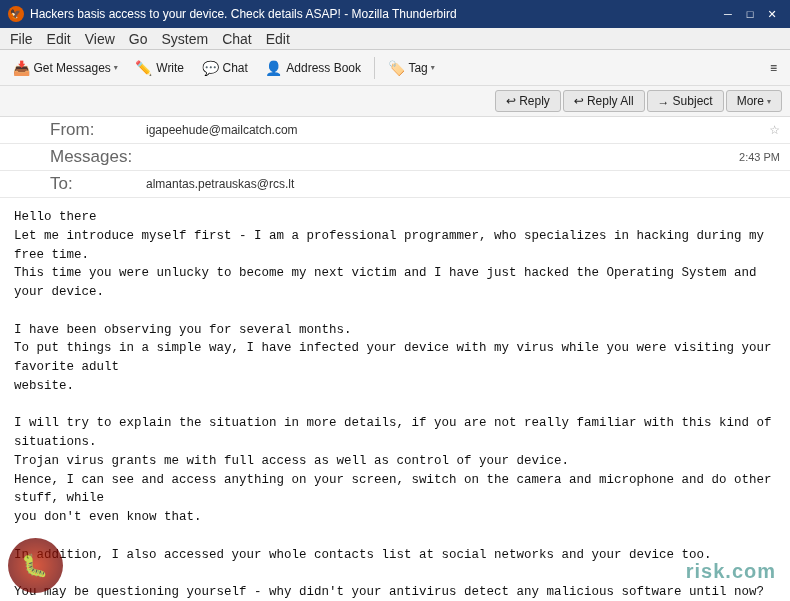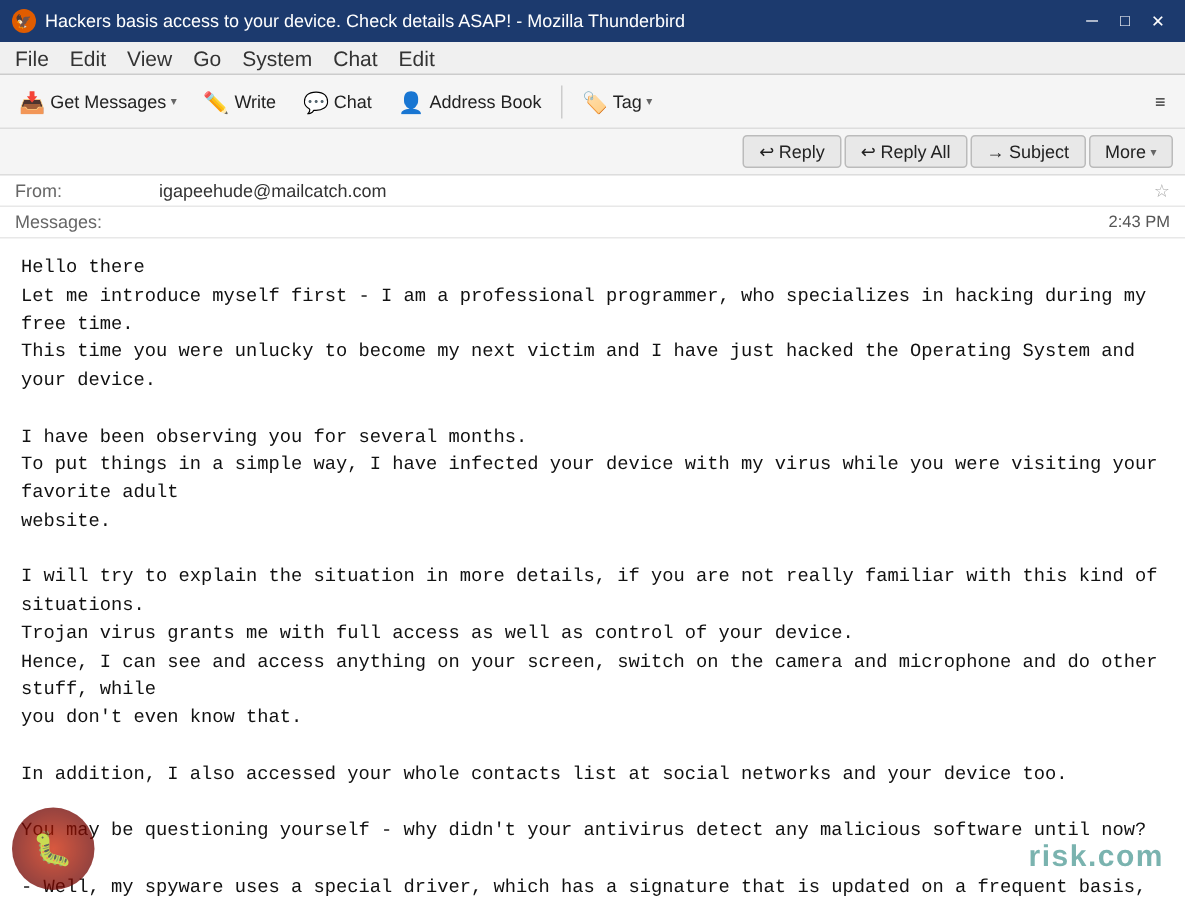--- a/index.html
+++ b/index.html
@@ -135,21 +135,22 @@
     .header-row {
       display: flex;
       align-items: center;
       padding: 3px 10px;
       border-bottom: 1px solid #e8e8e8;
       font-size: 12px;
     }
     .header-label {
       color: #666;
       min-width: 50px;
-      font-size: 12px;
+      font-size: 17px;
+      margin-left: 40px;
     }
     .header-value {
       color: #333;
       flex: 1;
       padding-left: 46px;
     }
     .header-value.subject {
       font-weight: bold;
       color: #111;
     }
@@ -282,20 +283,24 @@
       <span class="header-label">From:</span>
       <span class="header-value">igapeehude@mailcatch.com</span>
       <span class="star-icon">☆</span>
     </div>
 
     <div class="header-row">
       <span class="header-label">Messages:</span>
       <span class="header-time">2:43 PM</span>
     </div>
 
+    <div class="header-row">
+      <span class="header-label">To:</span>
+      <span class="header-value">almantas.petrauskas@rcs.lt</span>
+    </div>
 
     <div class="email-body-container">
       <div class="email-body">Hello there
 Let me introduce myself first - I am a professional programmer, who specializes in hacking during my free time.
 This time you were unlucky to become my next victim and I have just hacked the Operating System and your device.
 
 I have been observing you for several months.
 To put things in a simple way, I have infected your device with my virus while you were visiting your favorite adult
 website.
 

